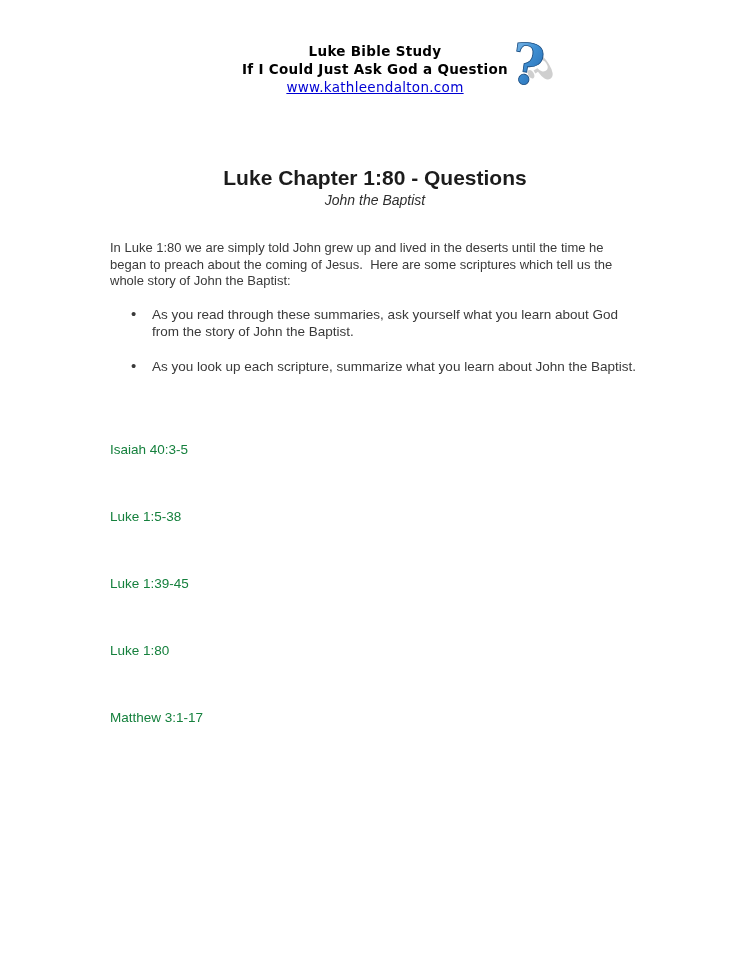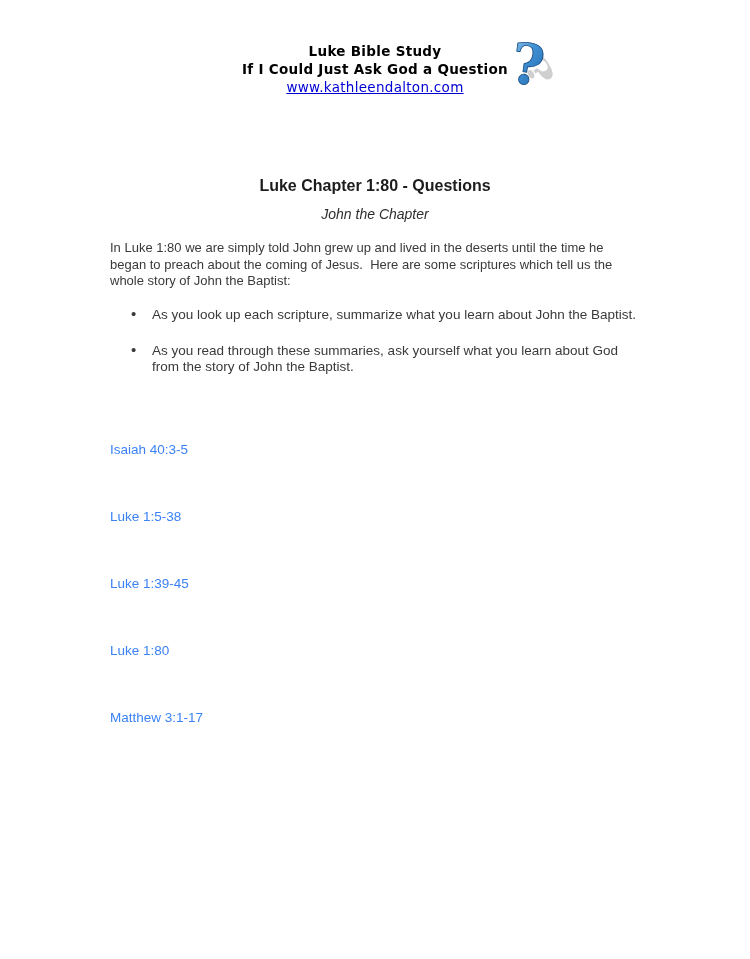--- a/index.html
+++ b/index.html
@@ -50,22 +50,22 @@
   
   .title-block {
     position: absolute;
     top: 166px;
     left: 0;
     width: 750px;
     text-align: center;
     color: #1c1c1c;
   }
   .title-block h1 {
-    margin: 8px;
-    font-size: 16px;
+    margin: 0;
+    font-size: 21px;
     font-weight: bold;
     line-height: 24px;
     color: #1c1c1c;
   }
   .subtitle {
     margin-top: 2px;
     font-size: 14px;
     font-style: italic;
     color: #2e2e2e;
   }
@@ -115,21 +115,21 @@
     position: absolute;
     top: 441px;
     left: 110px;
     width: 400px;
   }
   .scripture-item {
     height: 17px;
     line-height: 17px;
     margin-bottom: 50px; 
     font-size: 13.5px;
-    color: #3b82f6;
+    color: #15803d;
   }
 </style>
 </head>
 <body>
 
 <div class="page">
 
   <div class="header">
     <div>Luke Bible Study</div>
     <div>If I Could Just Ask God a Question</div>
@@ -153,28 +153,28 @@
       </g>
 
       <g transform="rotate(8 36 34)">
         <text x="14" y="52" font-family="'DejaVu Serif', serif" font-size="56" font-weight="bold" fill="url(#qg)" stroke="#16497e" stroke-width="0.8">?</text>
       </g>
     </svg>
   </div>
 
   <div class="title-block">
     <h1>Luke Chapter 1:80 - Questions</h1>
-    <div class="subtitle">John the Chapter</div>
+    <div class="subtitle">John the Baptist</div>
   </div>
 
   <p class="intro">In Luke 1:80 we are simply told John grew up and lived in the deserts until the time he began to preach about the coming of Jesus.  Here are some scriptures which tell us the whole story of John the Baptist:</p>
 
   <ul class="bullets">
+    <li>As you read through these summaries, ask yourself what you learn about God from the story of John the Baptist.</li>
     <li>As you look up each scripture, summarize what you learn about John the Baptist.</li>
-    <li>As you read through these summaries, ask yourself what you learn about God from the story of John the Baptist.</li>
   </ul>
 
   <div class="scriptures">
     <div class="scripture-item">Isaiah 40:3-5</div>
     <div class="scripture-item">Luke 1:5-38</div>
     <div class="scripture-item">Luke 1:39-45</div>
     <div class="scripture-item">Luke 1:80</div>
     <div class="scripture-item">Matthew 3:1-17</div>
   </div>
 

